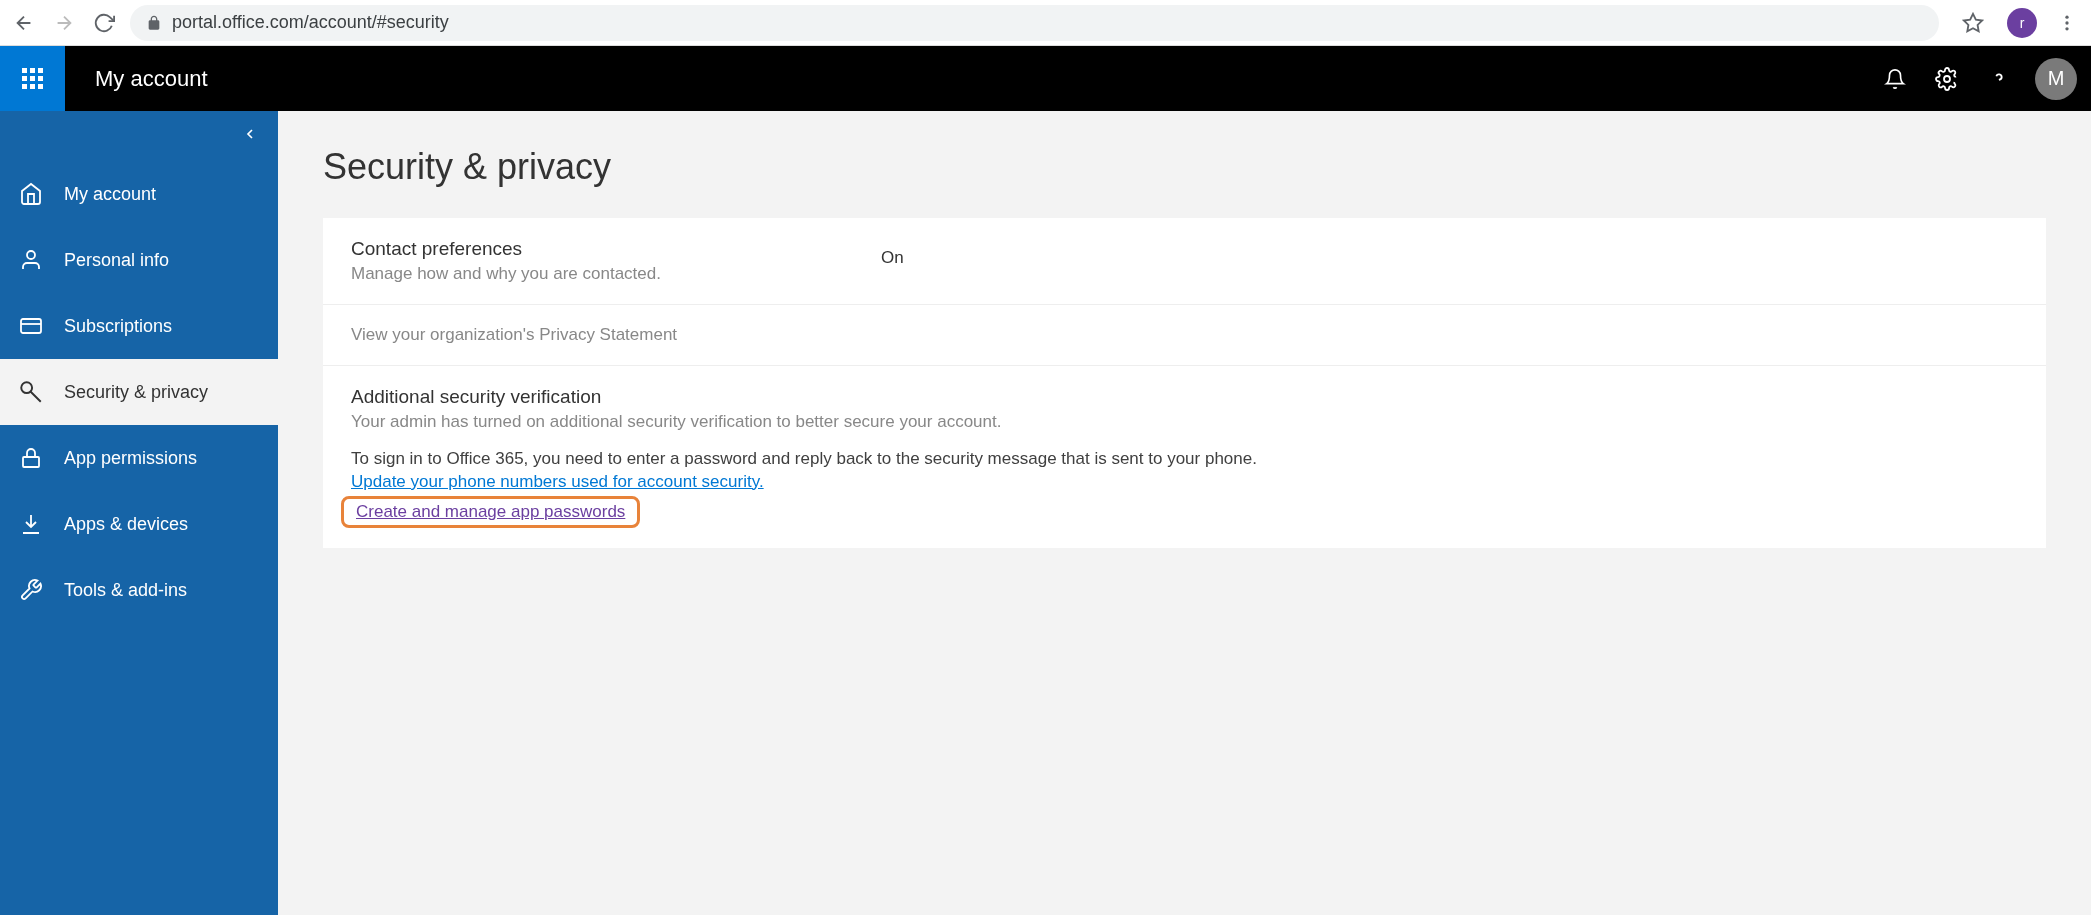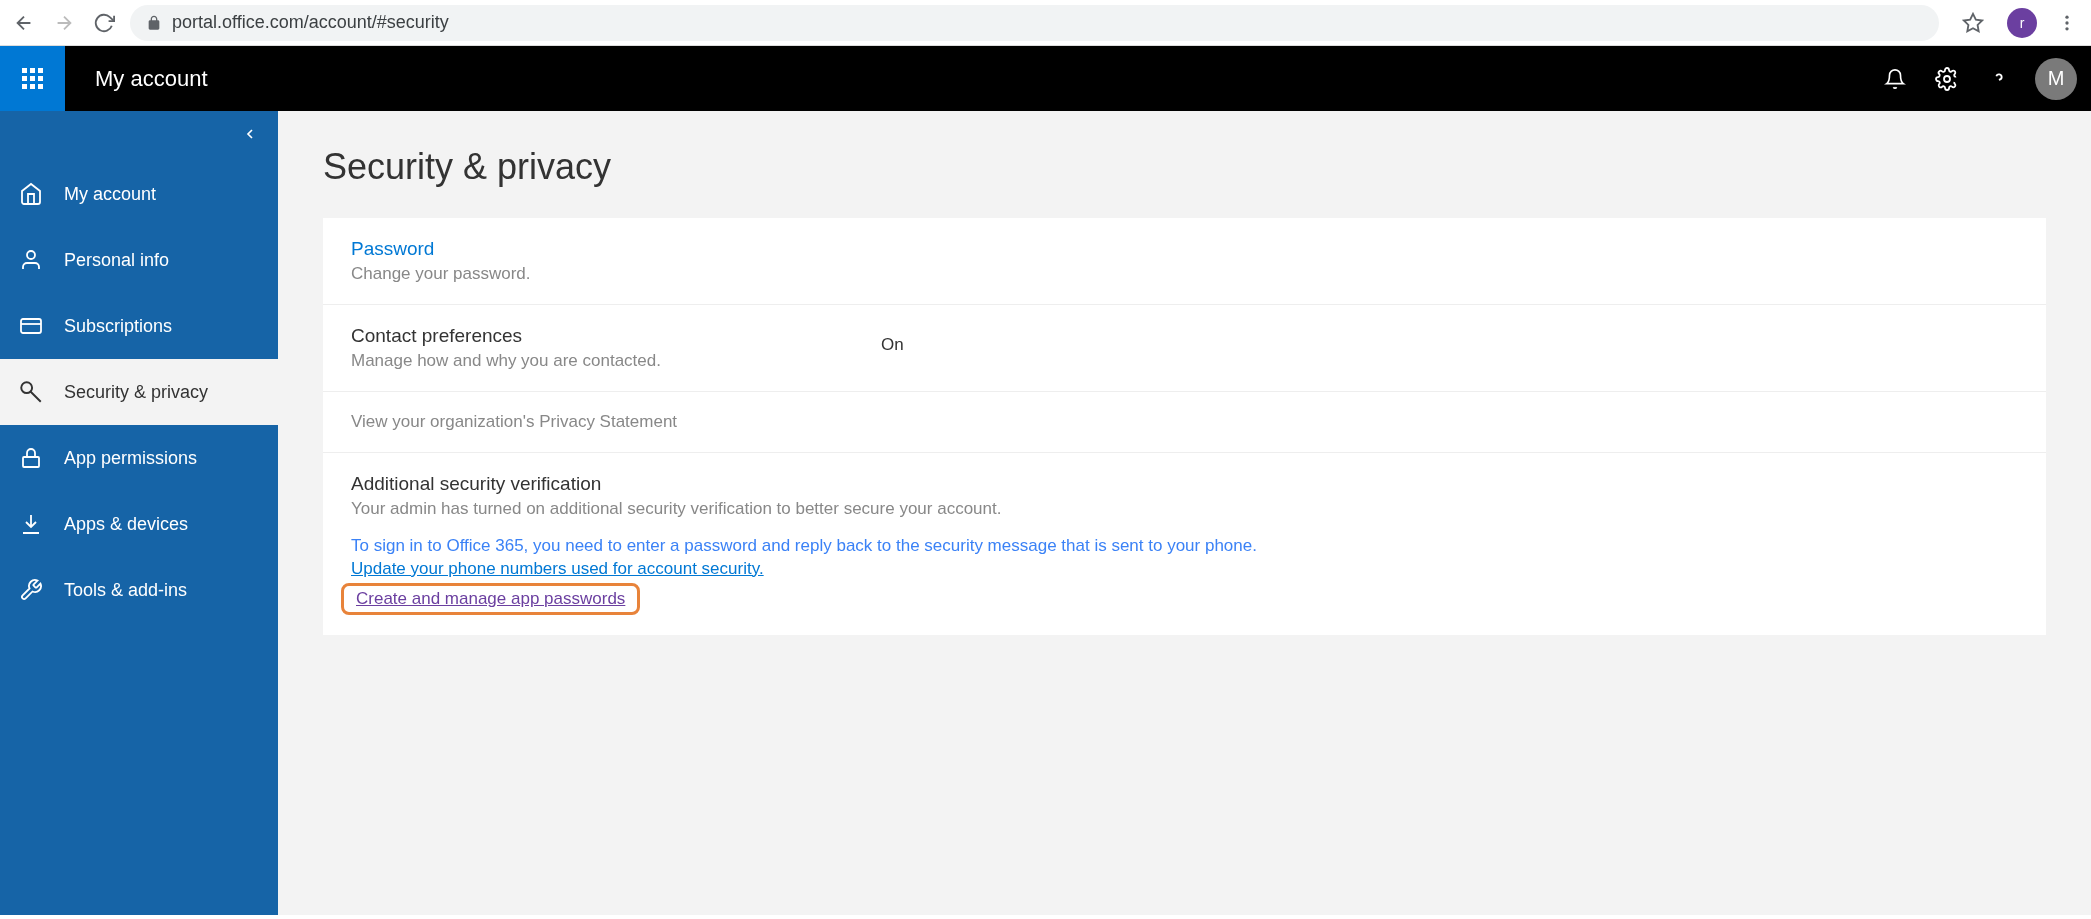--- a/index.html
+++ b/index.html
@@ -41,21 +41,21 @@
     .page-title { font-size: 36px; font-weight: 300; color: #333; margin-bottom: 30px; }
     .panel { background: #fff; }
     .section { padding: 20px 28px; border-bottom: 1px solid #eee; }
     .section:last-child { border-bottom: none; }
     .section-title { font-size: 19px; color: #333; font-weight: 400; margin-bottom: 4px; }
     .section-title.link { color: #0078d4; }
     .section-desc { font-size: 17px; color: #888; }
     .section-row { display: flex; }
     .section-left { flex: 0 0 530px; }
     .section-value { font-size: 17px; color: #333; padding-top: 10px; }
-    .body-text { font-size: 17px; color: #3b82f6; line-height: 1.5; margin-top: 14px; }
+    .body-text { font-size: 17px; color: #404040; line-height: 1.5; margin-top: 14px; }
     .text-link { color: #0078d4; font-size: 17px; }
     .text-link.purple { color: #6b3fa0; }
     .highlight-box { display: inline-block; border: 3px solid #e8833a; border-radius: 8px; padding: 3px 12px; margin-top: 4px; margin-left: -10px; }
     
     svg { display: block; }
   </style>
 </head>
 <body>
 
 <div class="browser-bar">
@@ -206,24 +206,20 @@
         </span>
         <span>Tools &amp; add-ins</span>
       </div>
     </div>
   </div>
 
   <div class="main">
     <h1 class="page-title">Security &amp; privacy</h1>
     <div class="panel">
 
-      <div class="section">
-        <div class="section-title link">Password</div>
-        <div class="section-desc">Change your password.</div>
-      </div>
 
       <div class="section">
         <div class="section-row">
           <div class="section-left">
             <div class="section-title">Contact preferences</div>
             <div class="section-desc">Manage how and why you are contacted.</div>
           </div>
           <div class="section-value">On</div>
         </div>
       </div>

